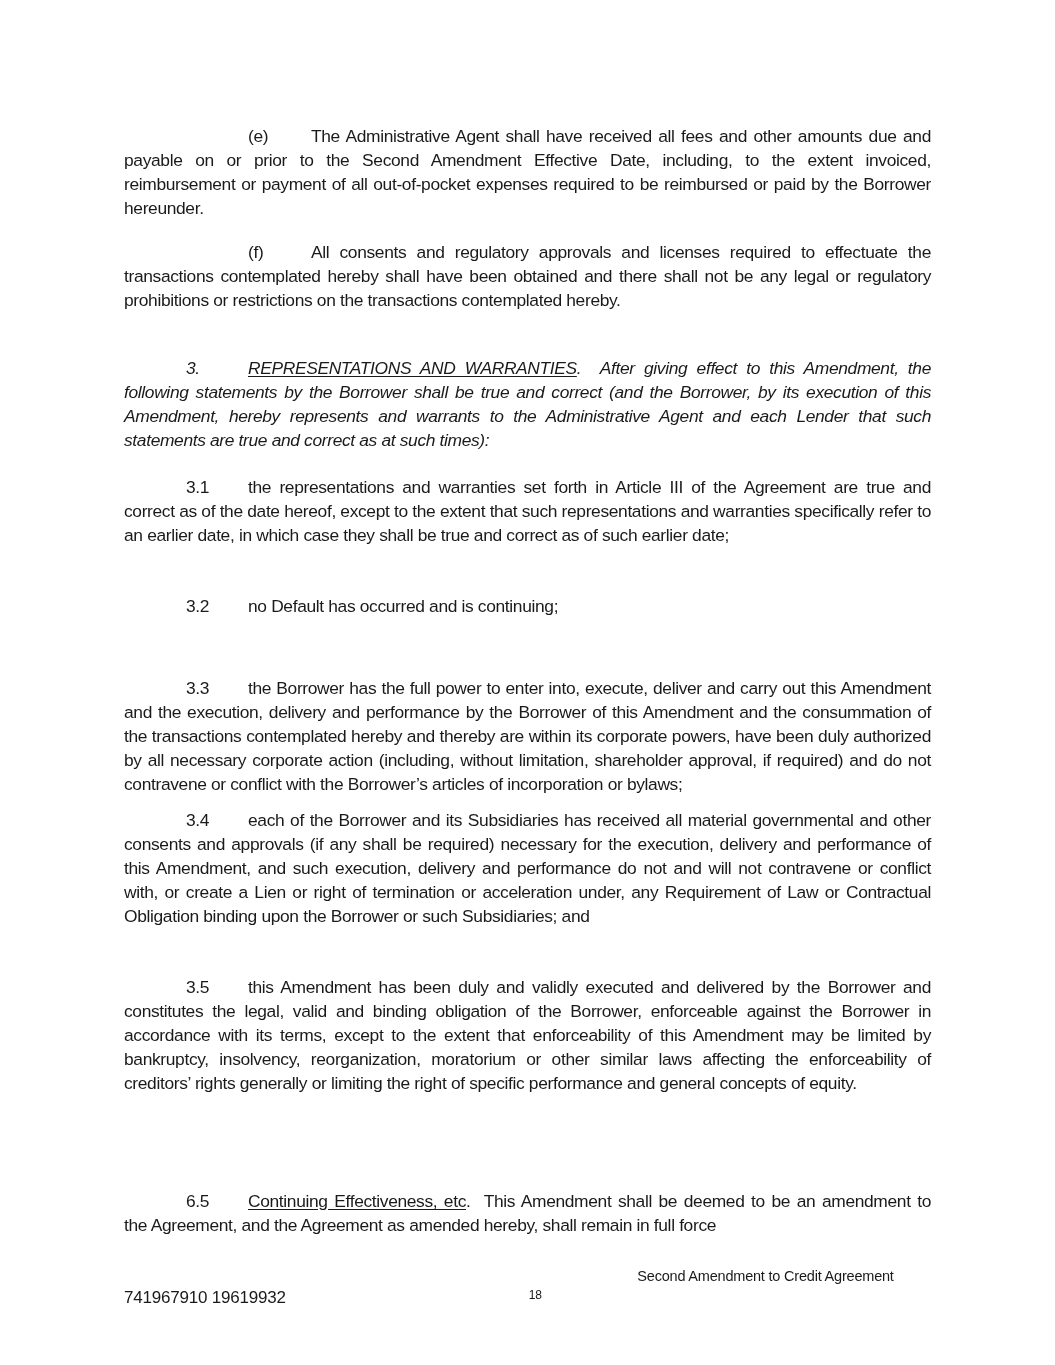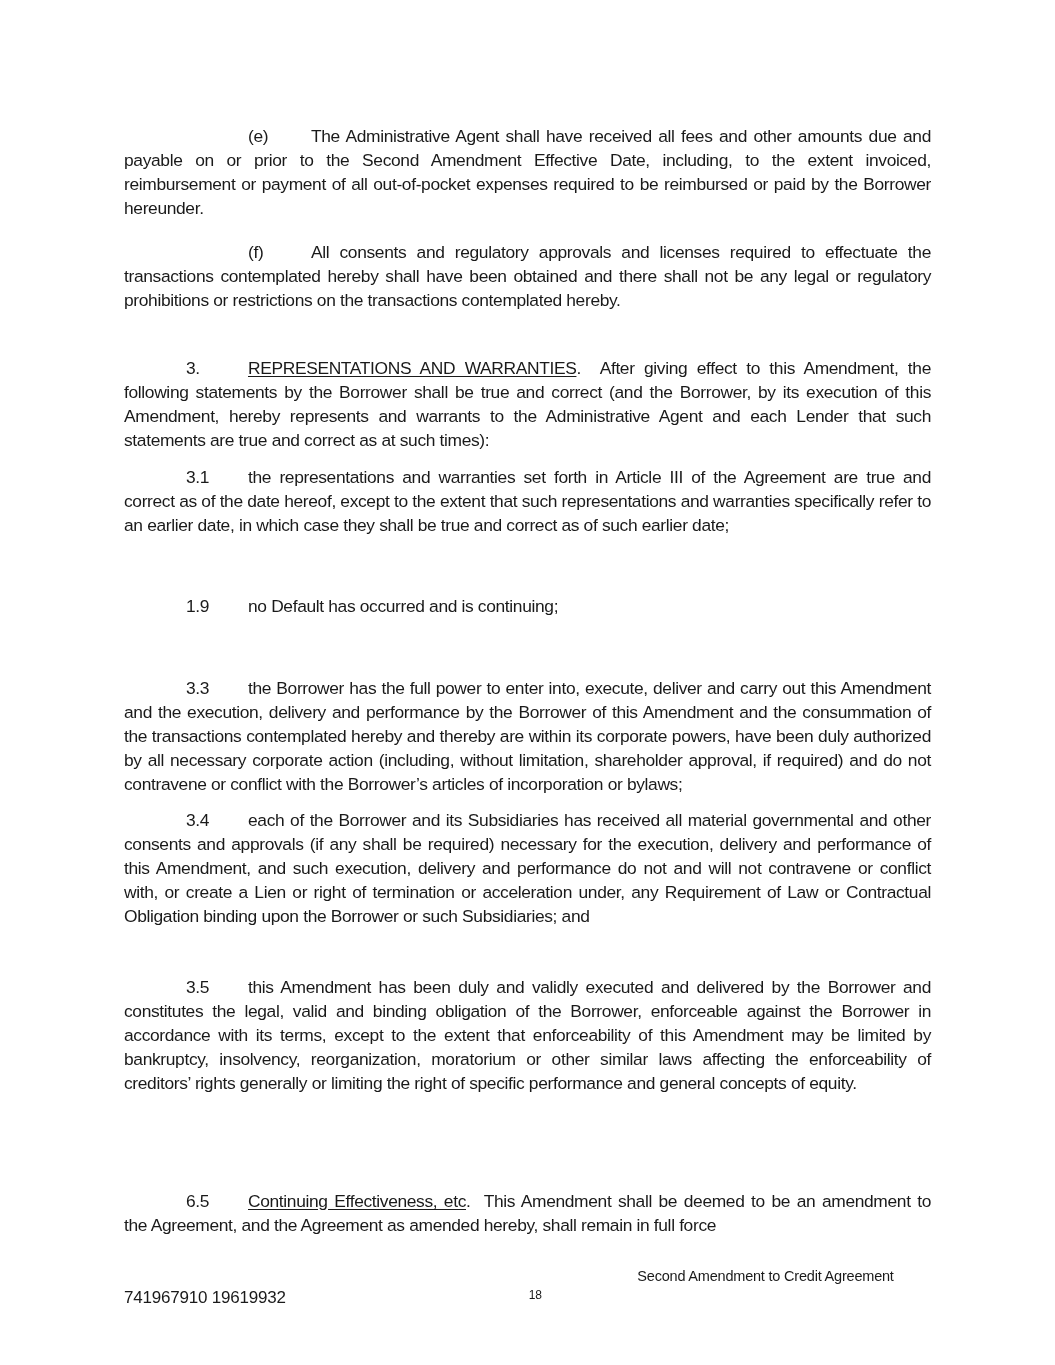--- a/index.html
+++ b/index.html
@@ -36,30 +36,30 @@
 <div class="page">
 
   <div class="para" style="top:124px;">
     <span class="num-e">(e)</span><span>The Administrative Agent shall have received all fees and other amounts due and payable on or prior to the Second Amendment Effective Date, including, to the extent invoiced, reimbursement or payment of all out-of-pocket expenses required to be reimbursed or paid by the Borrower hereunder.</span>
   </div>
 
   <div class="para" style="top:240px;">
     <span class="num-e">(f)</span><span>All consents and regulatory approvals and licenses required to effectuate the transactions contemplated hereby shall have been obtained and there shall not be any legal or regulatory prohibitions or restrictions on the transactions contemplated hereby.</span>
   </div>
 
-  <div class="para" style="top:356px;">
+  <div class="para" style="top:356px;font-style:italic;">
     <span class="num-sec">3.</span><span class="u">REPRESENTATIONS AND WARRANTIES</span><span>.</span>&nbsp;&nbsp;<span>After giving effect to this Amendment, the following statements by the Borrower shall be true and correct (and the Borrower, by its execution of this Amendment, hereby represents and warrants to the Administrative Agent and each Lender that such statements are true and correct as at such times):</span>
   </div>
 
-  <div class="para" style="top:465px;">
+  <div class="para" style="top:475px;">
     <span class="num-sec">3.1</span><span>the representations and warranties set forth in Article III of the Agreement are true and correct as of the date hereof, except to the extent that such representations and warranties specifically refer to an earlier date, in which case they shall be true and correct as of such earlier date;</span>
   </div>
 
   <div class="para" style="top:594px;">
-    <span class="num-sec">1.9</span><span>no Default has occurred and is continuing;</span>
+    <span class="num-sec">3.2</span><span>no Default has occurred and is continuing;</span>
   </div>
 
   <div class="para" style="top:676px;">
     <span class="num-sec">3.3</span><span>the Borrower has the full power to enter into, execute, deliver and carry out this Amendment and the execution, delivery and performance by the Borrower of this Amendment and the consummation of the transactions contemplated hereby and thereby are within its corporate powers, have been duly authorized by all necessary corporate action (including, without limitation, shareholder approval, if required) and do not contravene or conflict with the Borrower’s articles of incorporation or bylaws;</span>
   </div>
 
   <div class="para" style="top:808px;">
     <span class="num-sec">3.4</span><span>each of the Borrower and its Subsidiaries has received all material governmental and other consents and approvals (if any shall be required) necessary for the execution, delivery and performance of this Amendment, and such execution, delivery and performance do not and will not contravene or conflict with, or create a Lien or right of termination or acceleration under, any Requirement of Law or Contractual Obligation binding upon the Borrower or such Subsidiaries; and</span>
   </div>
 

